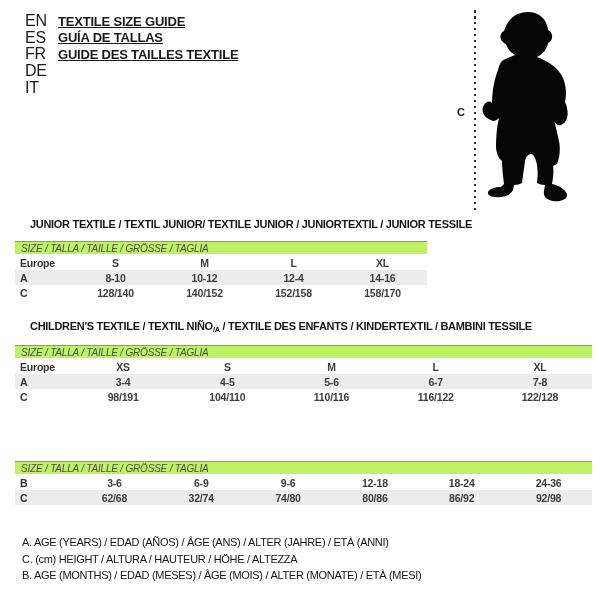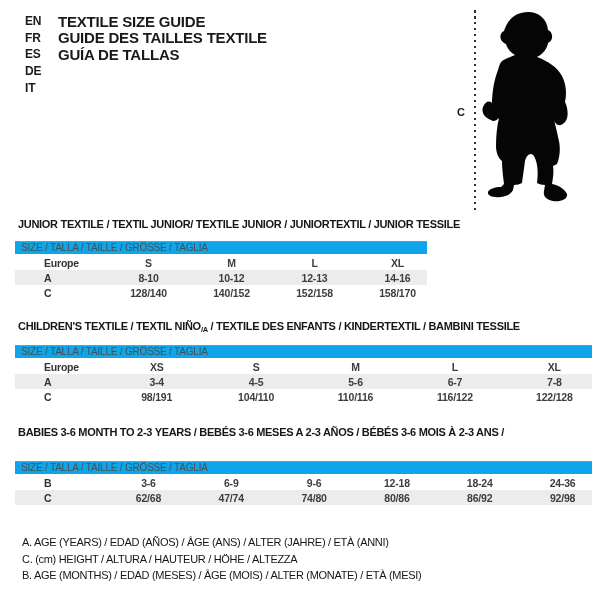--- a/index.html
+++ b/index.html
@@ -3,74 +3,74 @@
 <meta charset="utf-8">
 <style>
   html,body{margin:0;padding:0;background:#fff;}
   #stage{
     position:relative;width:600px;height:600px;background:#ffffff;
     font-family:"Liberation Sans", sans-serif;color:#1a1a1a;overflow:hidden;
   }
   
   #langs{position:absolute;left:25px;top:13px;}
   .lang-row{display:flex;height:16.6px;align-items:center;}
-  .lang-code{width:33px;font-size:12px;font-weight:700;letter-spacing:-0.2px;}
-  .lang-label{font-size:15px;font-weight:700;letter-spacing:-0.2px;}
+  .lang-code{width:33px;font-size:16px;font-weight:400;letter-spacing:-0.2px;}
+  .lang-label{font-size:13px;font-weight:700;letter-spacing:-0.2px;text-decoration:underline;}
   
   #dash-line{
     position:absolute;left:474px;top:10px;width:2px;height:200px;
     background:repeating-linear-gradient(to bottom,#2e2e2e 0 2.5px,transparent 2.5px 6px);
   }
   #c-label{position:absolute;left:454px;top:106px;width:14px;text-align:center;
     font-size:11px;font-weight:700;}
   #baby{position:absolute;left:477px;top:8px;}
   
   .sec-heading{
-    position:absolute;left:18px;font-size:11px;font-weight:700;
+    position:absolute;left:30px;font-size:11px;font-weight:700;
     letter-spacing:-0.3px;color:#161616;white-space:nowrap;
   }
   .sub{font-size:7.5px;vertical-align:-2px;}
   
   .size-bar{
-    position:absolute;left:15px;height:13px;background:#0ea5e9;
+    position:absolute;left:15px;height:13px;background:#bef264;
     border-top:1.5px solid #8f8f8f;box-sizing:border-box;
-    display:flex;align-items:flex-start;
+    display:flex;align-items:flex-end;font-style:italic;
   }
   .size-bar span{
     font-size:10px;font-weight:400;color:#4d4d4d;letter-spacing:-0.2px;padding-left:6px;
   }
   
   .tbl{position:absolute;left:15px;}
   .trow{display:flex;height:15px;align-items:center;}
   .trow.shaded{background:#ececec;}
   .cell{flex:1;text-align:center;font-size:10.5px;font-weight:700;
-    color:#3d3d3d;letter-spacing:-0.2px;margin-left:24px;}
+    color:#3d3d3d;letter-spacing:-0.2px;}
   .cell.lbl{flex:0 0 56px;text-align:left;padding-left:5px;box-sizing:border-box;color:#333;}
   
   #footnotes{position:absolute;left:22px;top:536px;}
   .foot-line{height:16.5px;font-size:11px;font-weight:400;letter-spacing:-0.3px;
     color:#161616;white-space:nowrap;}
 </style>
 </head>
 <body>
 
 <div id="stage">
 
   <div id="langs">
     <div class="lang-row">
       <span class="lang-code">EN</span>
       <span class="lang-label">TEXTILE SIZE GUIDE</span>
     </div>
     <div class="lang-row">
+      <span class="lang-code">ES</span>
+      <span class="lang-label">GUÍA DE TALLAS</span>
+    </div>
+    <div class="lang-row">
       <span class="lang-code">FR</span>
       <span class="lang-label">GUIDE DES TAILLES TEXTILE</span>
-    </div>
-    <div class="lang-row">
-      <span class="lang-code">ES</span>
-      <span class="lang-label">GUÍA DE TALLAS</span>
     </div>
     <div class="lang-row">
       <span class="lang-code">DE</span>
     </div>
     <div class="lang-row">
       <span class="lang-code">IT</span>
     </div>
   </div>
 
   <div id="dash-line"></div>
@@ -127,21 +127,21 @@
       <div class="cell lbl">Europe</div>
       <div class="cell">S</div>
       <div class="cell">M</div>
       <div class="cell">L</div>
       <div class="cell">XL</div>
     </div>
     <div class="trow shaded">
       <div class="cell lbl">A</div>
       <div class="cell">8-10</div>
       <div class="cell">10-12</div>
-      <div class="cell">12-13</div>
+      <div class="cell">12-4</div>
       <div class="cell">14-16</div>
     </div>
     <div class="trow">
       <div class="cell lbl">C</div>
       <div class="cell">128/140</div>
       <div class="cell">140/152</div>
       <div class="cell">152/158</div>
       <div class="cell">158/170</div>
     </div>
   </div>
@@ -171,39 +171,38 @@
       <div class="cell lbl">C</div>
       <div class="cell">98/191</div>
       <div class="cell">104/110</div>
       <div class="cell">110/116</div>
       <div class="cell">116/122</div>
       <div class="cell">122/128</div>
     </div>
   </div>
 
   <div class="sec-heading" style="top:423px;line-height:18px;">
-    <div>BABIES 3-6 MONTH TO 2-3 YEARS / BEBÉS 3-6 MESES A 2-3 AÑOS / BÉBÉS 3-6 MOIS À 2-3 ANS /</div>
   </div>
   <div class="size-bar" style="top:461px;width:577px;">
     <span>SIZE / TALLA / TAILLE / GRÖSSE / TAGLIA</span>
   </div>
   <div class="tbl" style="top:475px;width:577px;">
     <div class="trow">
       <div class="cell lbl">B</div>
       <div class="cell">3-6</div>
       <div class="cell">6-9</div>
       <div class="cell">9-6</div>
       <div class="cell">12-18</div>
       <div class="cell">18-24</div>
       <div class="cell">24-36</div>
     </div>
     <div class="trow shaded">
       <div class="cell lbl">C</div>
       <div class="cell">62/68</div>
-      <div class="cell">47/74</div>
+      <div class="cell">32/74</div>
       <div class="cell">74/80</div>
       <div class="cell">80/86</div>
       <div class="cell">86/92</div>
       <div class="cell">92/98</div>
     </div>
   </div>
 
   <div id="footnotes">
     <div class="foot-line">A. AGE (YEARS) / EDAD (AÑOS) / ÂGE (ANS) / ALTER (JAHRE) / ETÀ (ANNI)</div>
     <div class="foot-line">C. (cm) HEIGHT / ALTURA / HAUTEUR / HÖHE / ALTEZZA</div>

